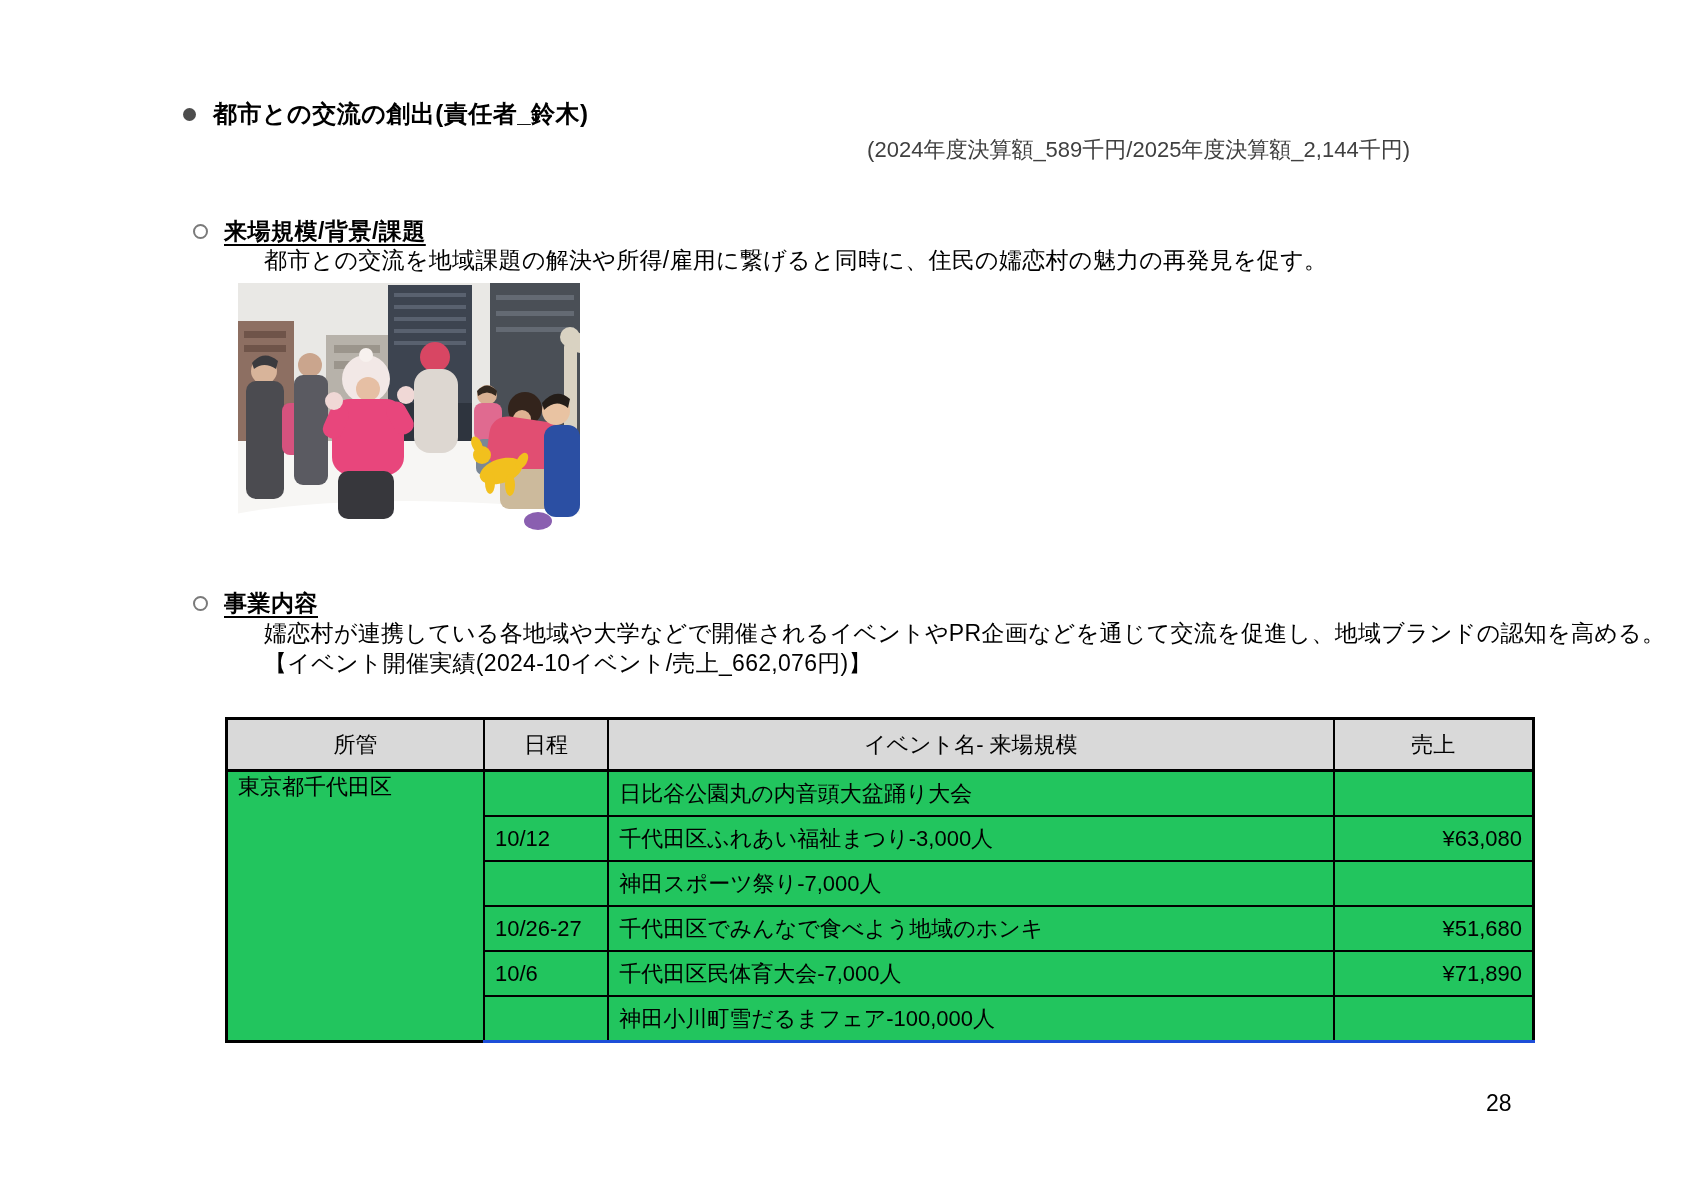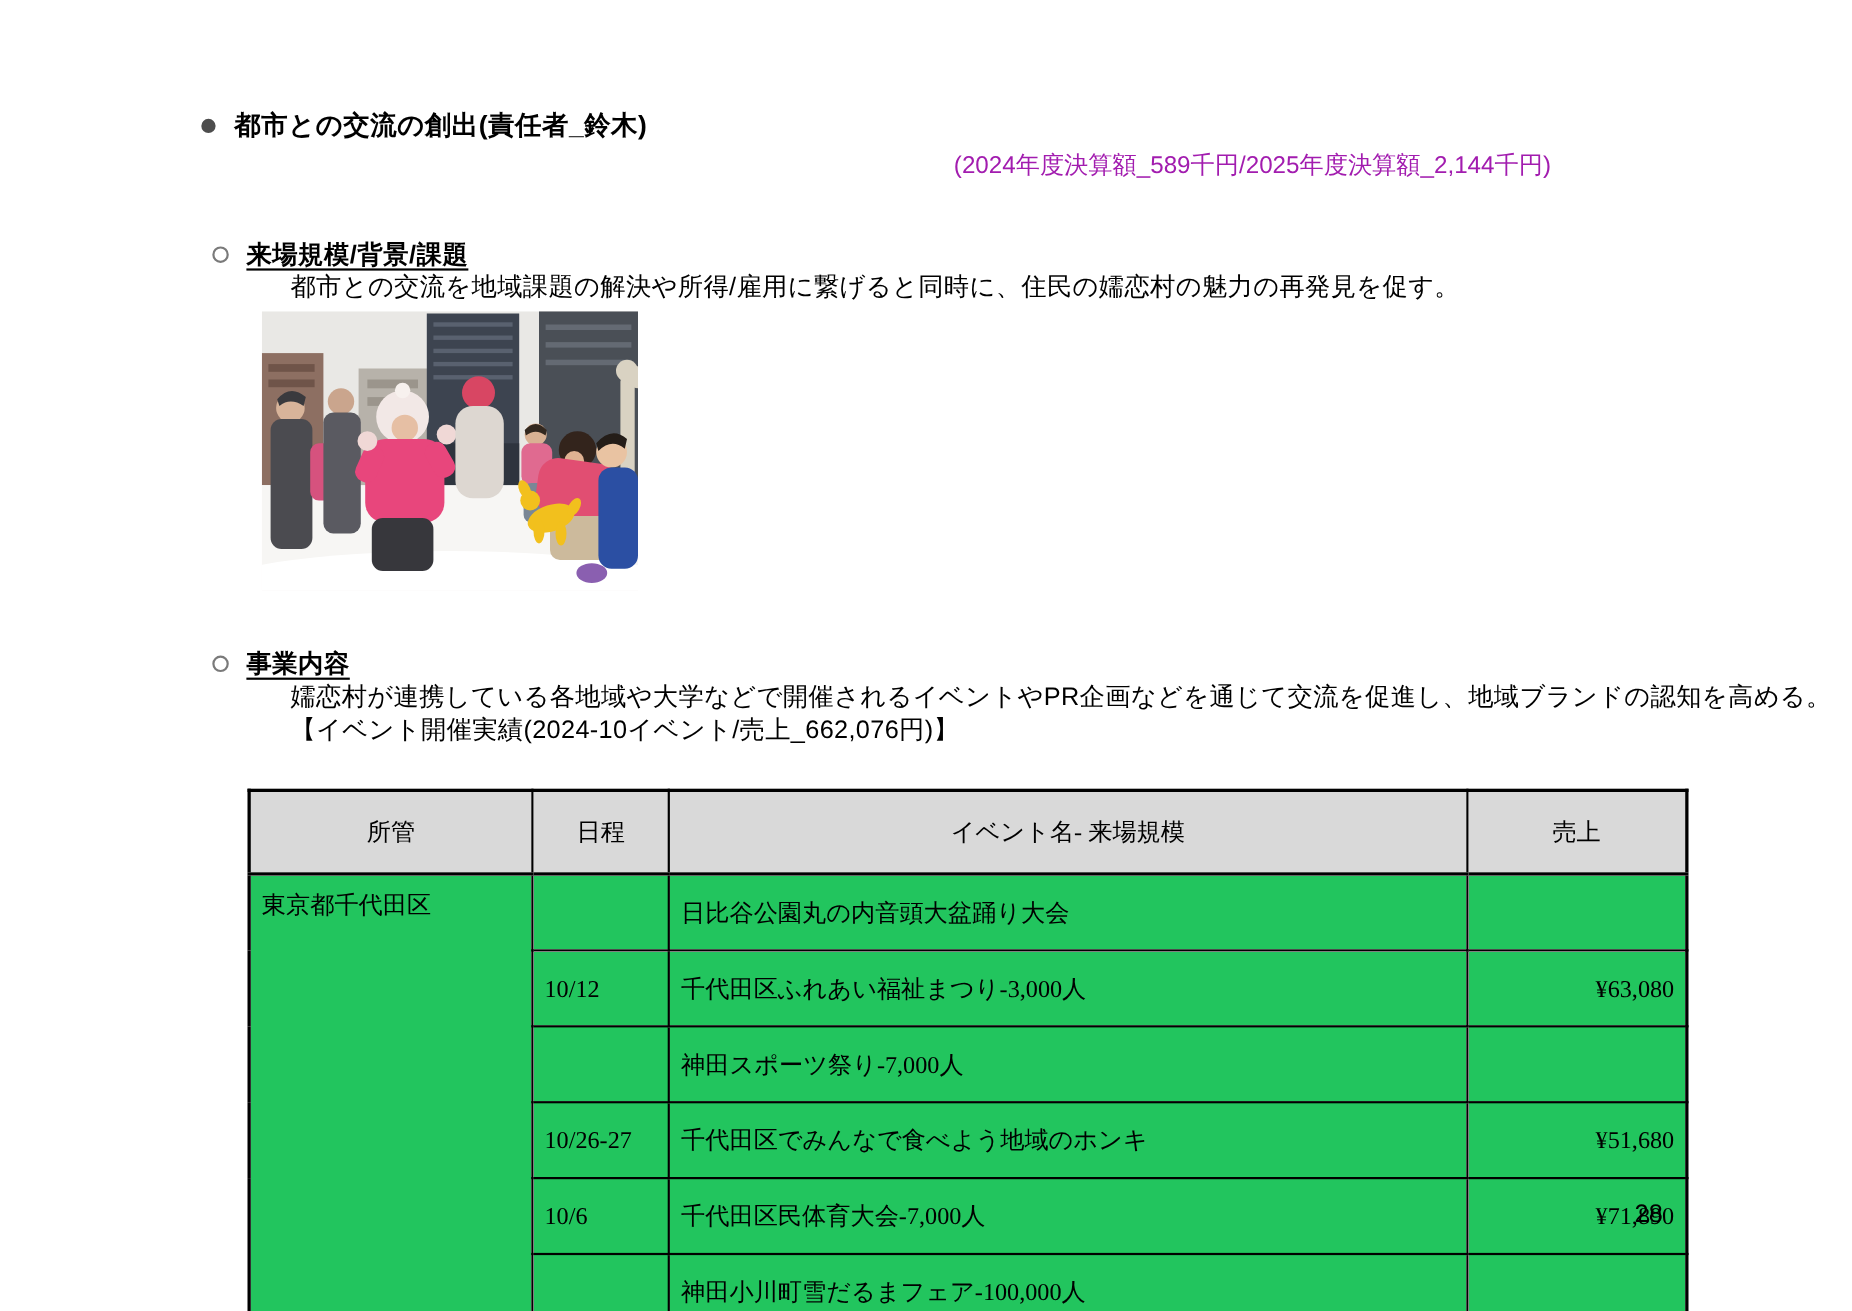--- a/index.html
+++ b/index.html
@@ -23,21 +23,21 @@
     background: #4d4d4d; margin-right: 17px; flex: 0 0 auto;
   }
   .title-text { font-size: 24px; font-weight: bold; letter-spacing: 0.5px; }
 
   
   .budget-block { right: 274px; top: 128px; text-align: right; }
   .budget-link {
     font-size: 23px; color: #1155CC;
     text-decoration: underline; cursor: pointer;
   }
-  .budget-history { font-size: 22px; margin-top: 7px; color: #a21caf; }
+  .budget-history { font-size: 22px; margin-top: 7px; color: #404040; }
 
   
   .section-heading-row { left: 193px; display: flex; align-items: center; }
   .bullet-circle {
     width: 11px; height: 11px; border-radius: 50%;
     border: 2px solid #7a7a7a; background: transparent;
     margin-right: 16px; flex: 0 0 auto;
   }
   .section-heading {
     font-size: 23px; font-weight: bold;
@@ -53,22 +53,22 @@
 
   
   .events-table-wrap { left: 225px; top: 717px; width: 1310px; }
   table.events {
     border-collapse: collapse; width: 1310px;
     table-layout: fixed;
     font-size: 22px;
   }
   table.events th, table.events td {
     border: 2px solid #000;
-    padding: 12px 10px;
-    overflow: hidden; white-space: nowrap; font-family: Liberation Serif, serif;
+    padding: 0 10px;
+    overflow: hidden; white-space: nowrap;
   }
   table.events { border: 3px solid #000; }
   table.events thead th {
     background: #d9d9d9;
     height: 49px;
     font-weight: normal;
     text-align: center;
     border-bottom: 3px solid #000;
   }
   table.events tbody td { height: 43px; background: #22c55e; }

